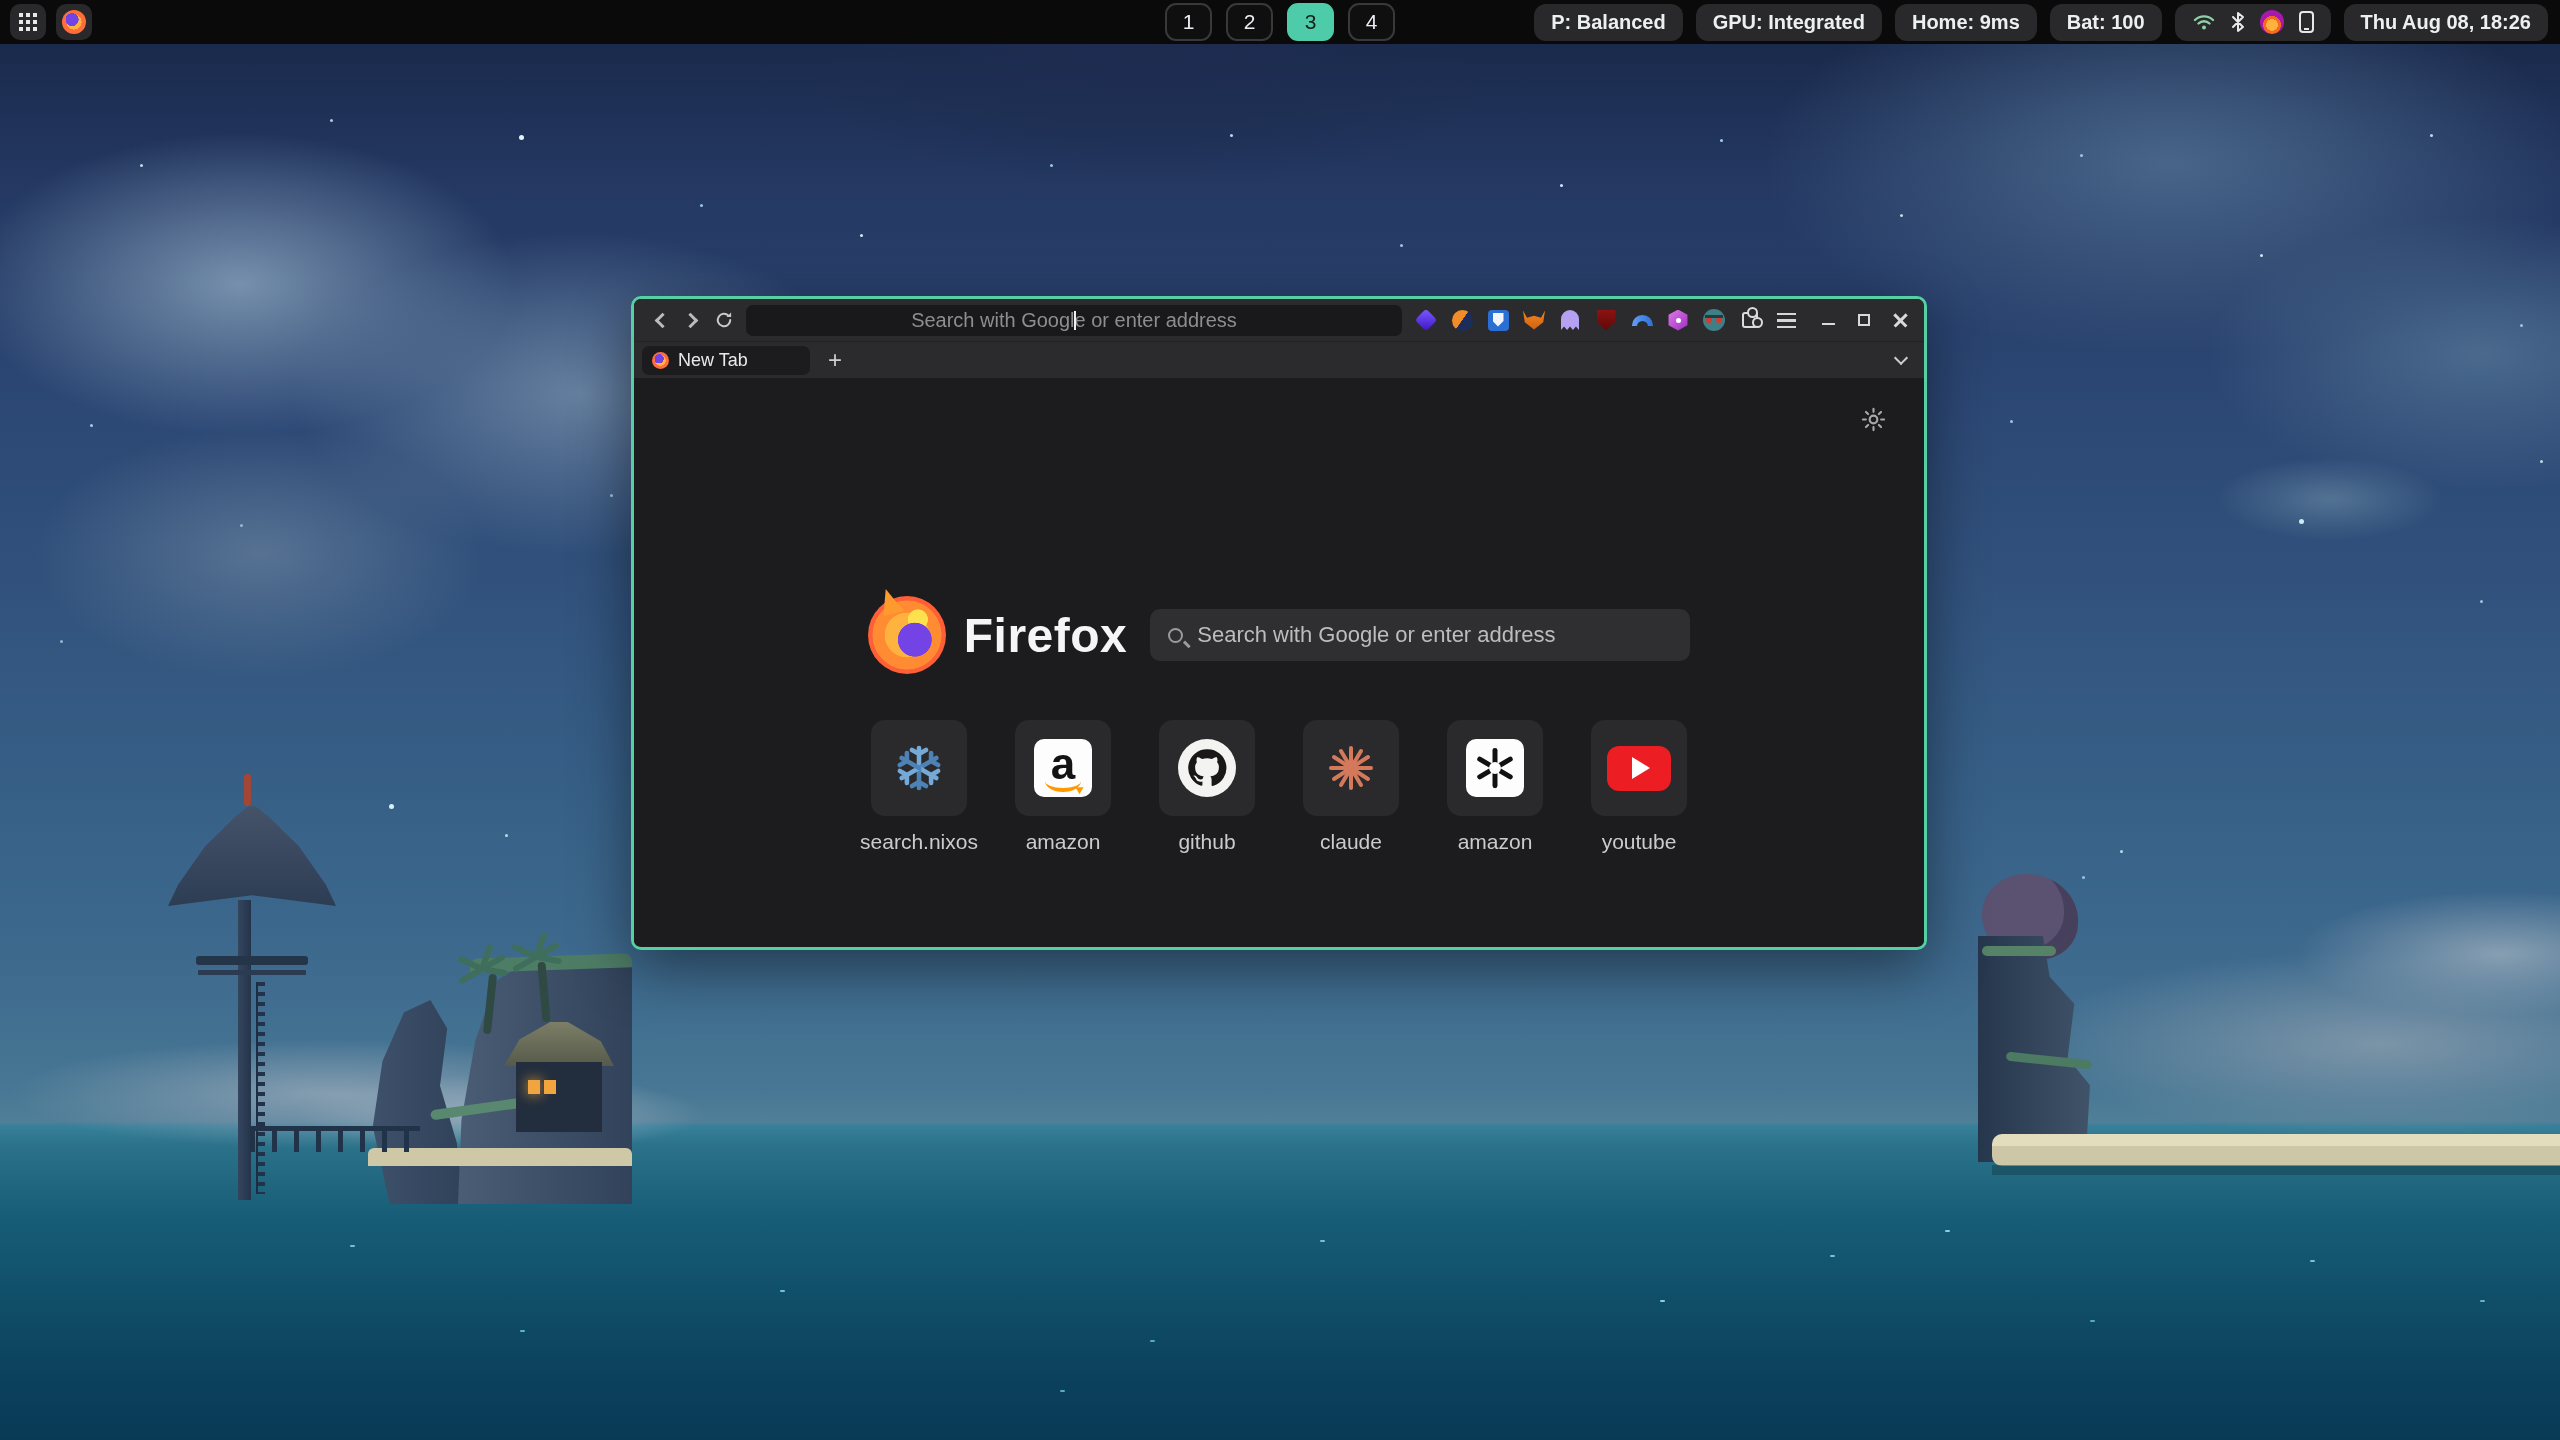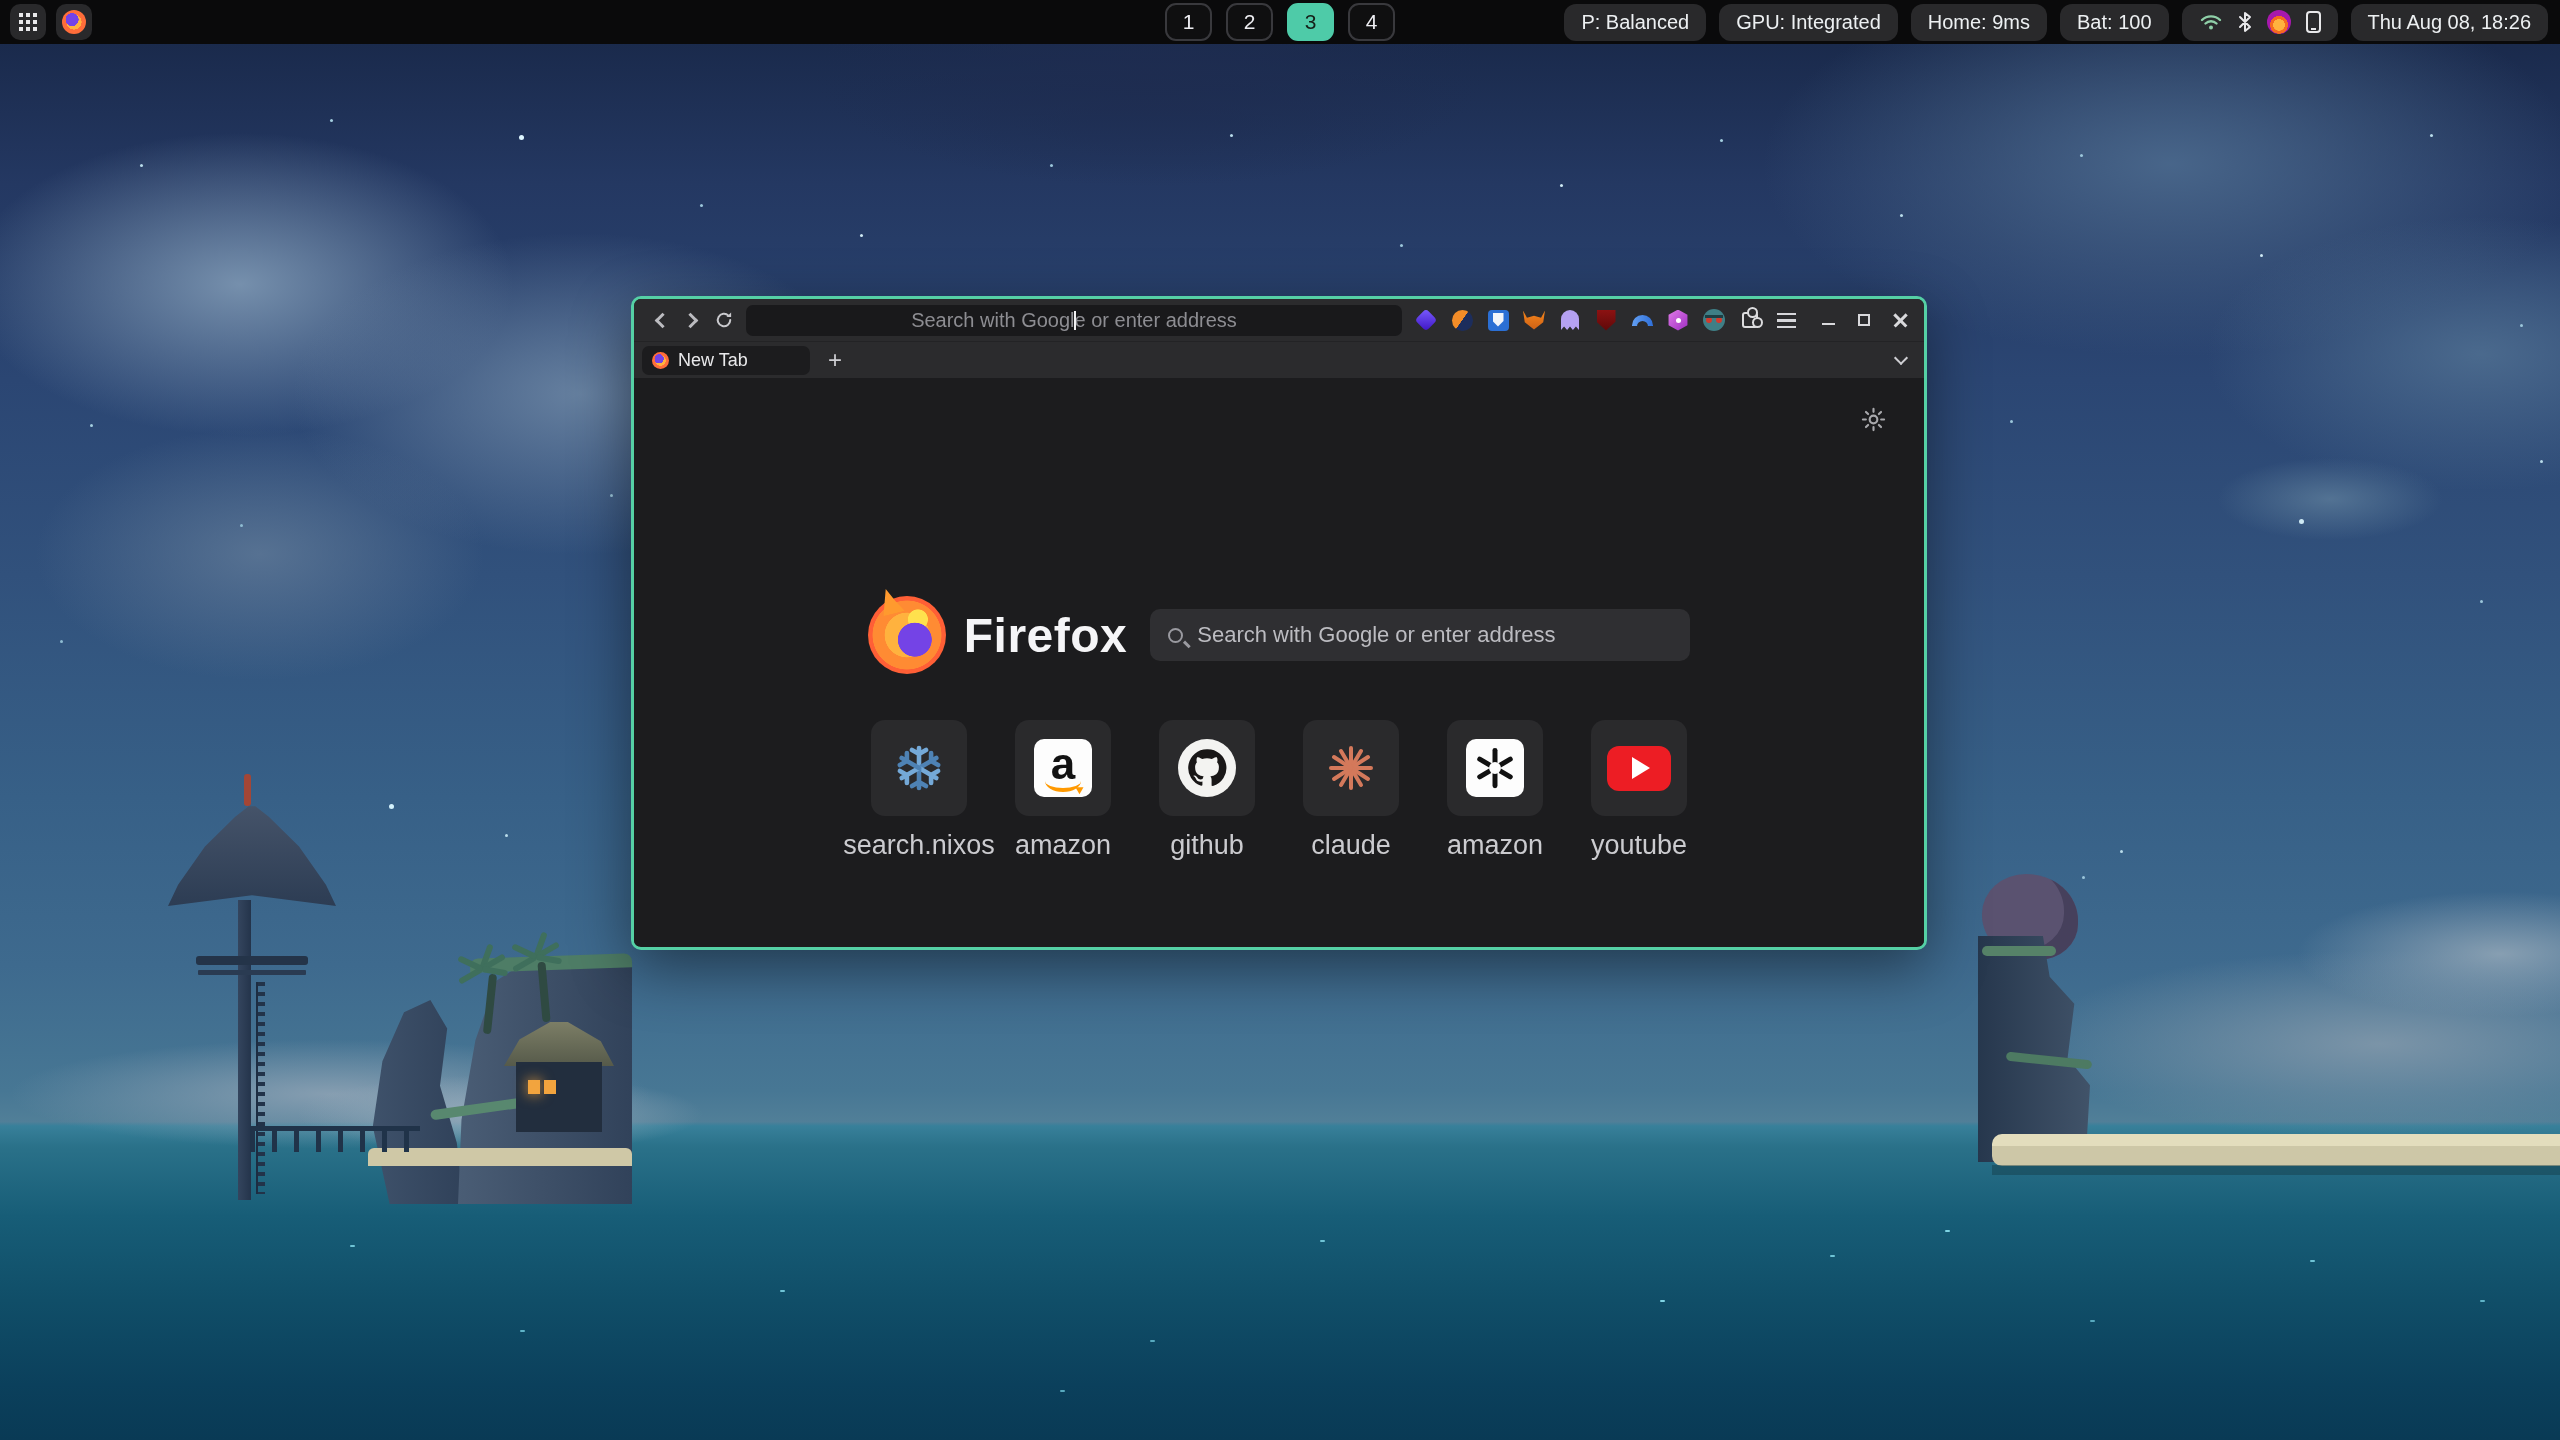--- a/index.html
+++ b/index.html
@@ -120,21 +120,21 @@
     box-shadow:0 0,7px 0,14px 0, 0 7px,7px 7px,14px 7px, 0 14px,7px 14px,14px 14px; }
   .ff-mini { width:24px; height:24px; border-radius:50%;
     background:radial-gradient(circle at 42% 40%, #7443e6 0 32%, rgba(0,0,0,0) 33%),
                radial-gradient(circle at 50% 50%, #ffb23e 0 44%, #ff6d3a 45% 74%, #e0418a 75% 100%); }
   .tb-center { position:absolute; left:50%; transform:translateX(-50%); display:flex; gap:14px; }
   .ws-btn { min-width:47px; height:38px; border-radius:11px; border:2px solid #39393d; background:rgba(18,18,20,.65);
     color:#ededf1; font-size:21px; display:flex; align-items:center; justify-content:center; }
   .ws-btn.active { background:#4ecba8; border-color:#4ecba8; color:#152019; }
   .tb-right { margin-left:auto; display:flex; gap:13px; margin-right:12px; align-items:center; }
   .pill { height:37px; border-radius:12px; background:#29292b; color:#edf0f2; font-size:20px;
-    display:flex; align-items:center; padding:0 17px; white-space:nowrap; }
+    display:flex; align-items:center; padding:0 17px; white-space:nowrap;font-weight:bold; }
   .tray { gap:15px; }
   .wifi-svg, .bt-svg { display:block; }
   .media-dot { width:24px; height:24px; border-radius:50%;
     background:radial-gradient(circle at 50% 62%, #ffb23e 0 30%, #f56a20 31% 46%, #a718ad 47% 100%); }
   .phone-glyph { width:15px; height:22px; border:2px solid #e8e8ea; border-radius:4px; position:relative; }
   .phone-glyph::after { content:""; position:absolute; left:3px; bottom:1px; width:5px; height:2px; background:#e8e8ea; }
 
   
   .window { position:absolute; left:631px; top:296px; width:1296px; height:654px;
     border:3px solid #55d0a5; border-radius:10px; background:#1c1c1e; overflow:hidden;
@@ -209,21 +209,21 @@
     clip-path:polygon(40% 0, 70% 55%, 100% 100%, 0 100%); transform:rotate(-14deg); }
   .wordmark { color:#f5f5f7; font-size:48px; font-weight:700; letter-spacing:.5px; }
   .nt-search { width:540px; height:52px; background:#2f2f32; border-radius:10px; display:flex; align-items:center; padding:0 18px; gap:14px; }
   .mag { width:15px; height:15px; border:2.5px solid #9a9aa0; border-radius:50%; position:relative; flex:none; }
   .mag::after { content:""; position:absolute; left:13px; top:13px; width:8px; height:2.5px; background:#9a9aa0; transform:rotate(45deg); }
   .nt-ph { color:#bcbcc1; font-size:22px; }
 
   .shortcuts { position:absolute; top:342px; left:0; width:100%; display:flex; justify-content:center; gap:48px; }
   .sc { width:96px; display:flex; flex-direction:column; align-items:center; }
   .tile { width:96px; height:96px; border-radius:14px; background:#2a2a2c; display:flex; align-items:center; justify-content:center; }
-  .sc-label { margin-top:14px; color:#cbcbcf; font-size:27px; }
+  .sc-label { margin-top:14px; color:#cbcbcf; font-size:21px; }
   .sq { width:58px; height:58px; border-radius:10px; background:#fdfdfd; display:flex; flex-direction:column; align-items:center; justify-content:center; }
   .az-a { color:#131313; font-size:44px; font-weight:700; line-height:.8; margin-top:2px; }
   .az-smile { width:36px; height:12px; border-bottom:4.5px solid #ff9900; border-radius:0 0 55% 55% / 0 0 100% 100%; position:relative; margin-top:-2px; }
   .az-smile::after { content:""; position:absolute; right:-3px; bottom:-5px; width:0; height:0;
     border-left:7px solid #ff9900; border-top:4px solid transparent; border-bottom:4px solid transparent; transform:rotate(-30deg); }
   .gh-circle { width:58px; height:58px; border-radius:50%; background:#f3f3f1; display:flex; align-items:center; justify-content:center; }
   .yt-badge { width:64px; height:45px; border-radius:12px; background:#ed1d24; display:flex; align-items:center; justify-content:center; }
   .yt-play { width:0; height:0; border-left:18px solid #fff; border-top:11px solid transparent; border-bottom:11px solid transparent; margin-left:4px; }
 </style>
 </head>

